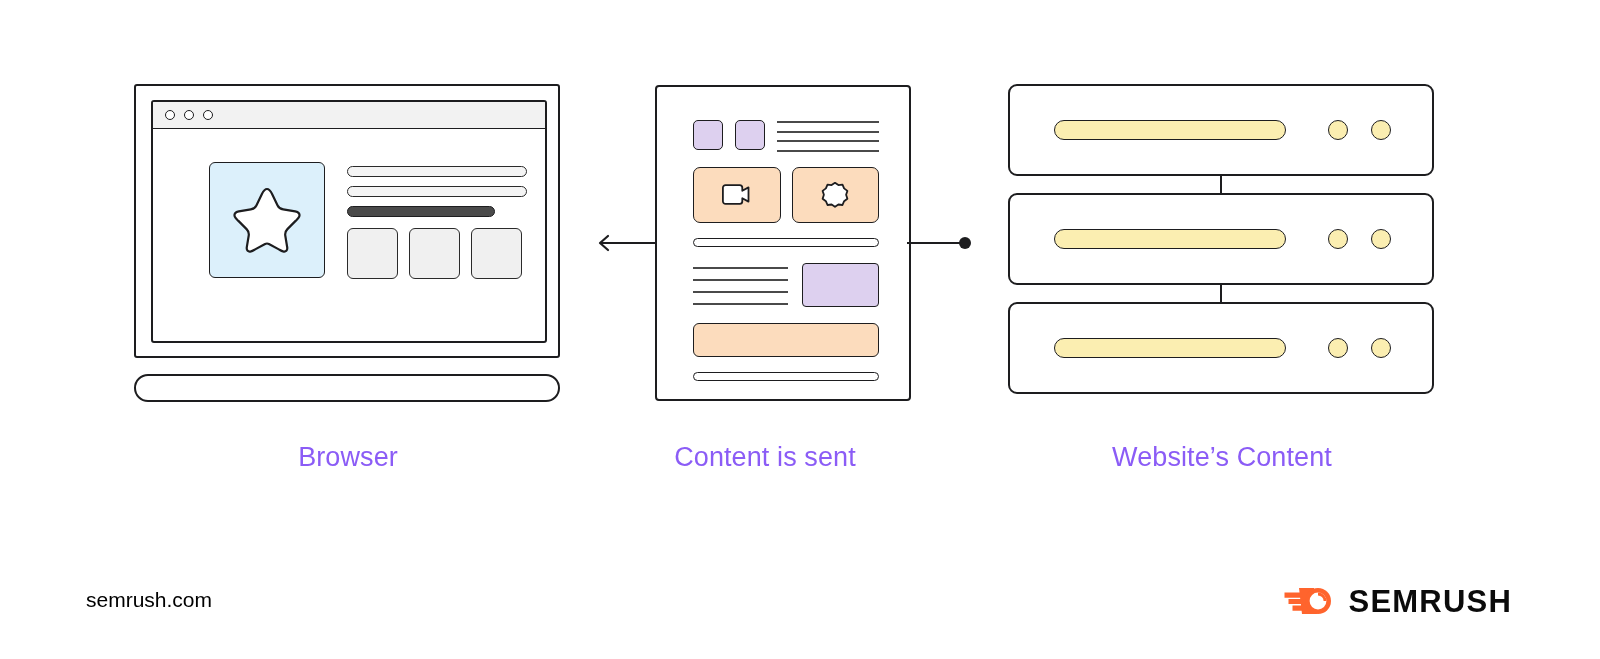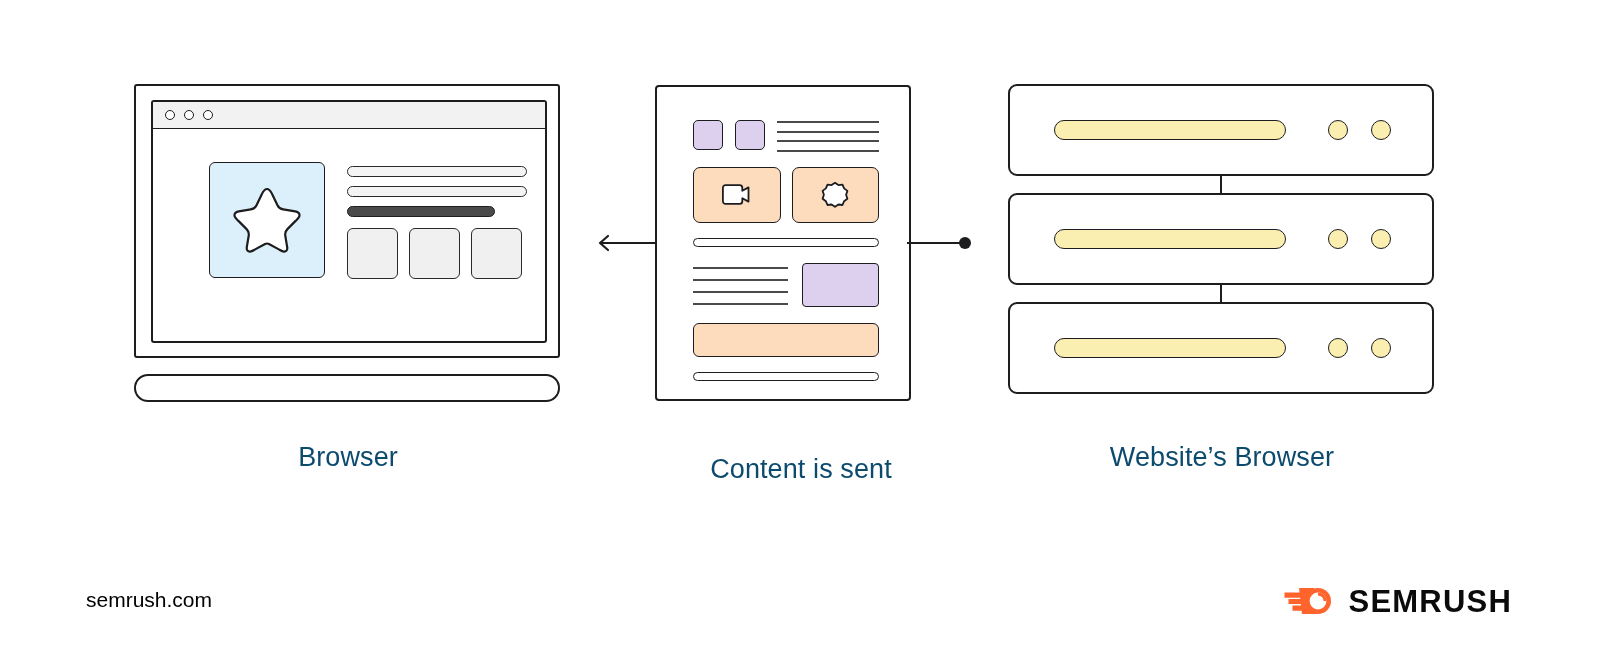--- a/index.html
+++ b/index.html
@@ -25,21 +25,21 @@
 
   
   .stage {
     position: absolute;
   }
   .stage-label {
     position: absolute;
     text-align: center;
     font-size: 27px;
     font-weight: 400;
-    color: #0c4a6e;
+    color: #8b5cf6;
     letter-spacing: 0.1px;
     white-space: nowrap;
     line-height: 1;
   }
 
   
   #browser-stage { left: 134px; top: 84px; width: 428px; height: 316px; }
 
   .laptop-screen {
     position: absolute;
@@ -439,21 +439,21 @@
         </div>
 
         <div class="peach-bar"></div>
 
         <div class="cp-bar"></div>
 
       </div>
     </div>
   </div>
 
-  <div class="stage-label" style="left:673px; top:444px; width:256px;margin-top:12px;">Content is sent</div>
+  <div class="stage-label" style="left:637px; top:444px; width:256px;">Content is sent</div>
 
   <svg class="connector" style="left:905px; top:228px;" width="72" height="30" viewBox="0 0 72 30">
     <line x1="2" y1="15" x2="58" y2="15" stroke="#1d1d1f" stroke-width="2.2"></line>
     <circle cx="60" cy="15" r="6" fill="#1d1d1f"></circle>
   </svg>
 
   <div class="stage" id="server-stage">
 
     <div class="rack-unit u1">
       <div class="rack-slot"></div>
@@ -470,21 +470,21 @@
     <div class="rack-connector c2"></div>
 
     <div class="rack-unit u3">
       <div class="rack-slot"></div>
       <div class="rack-led led-a"></div>
       <div class="rack-led led-b"></div>
     </div>
 
   </div>
 
-  <div class="stage-label" style="left:1008px; top:444px; width:428px;">Website’s Browser</div>
+  <div class="stage-label" style="left:1008px; top:444px; width:428px;">Website’s Content</div>
 
   <div class="footer-url">semrush.com</div>
 
   <div class="brand">
     <svg width="54" height="36" viewBox="0 0 54 36">
       <g fill="#ff642d">
         <path d="M1.5 9.5 h26 l-9 5.2 h-17 z"></path>
         <path d="M5.5 16.0 h23 l-6.5 5.0 h-16.5 z"></path>
         <path d="M9.5 22.5 h21 l-6.0 5.2 h-15 z"></path>
         <path d="M16 5.0 h15 l3 26 h-15 z"></path>

